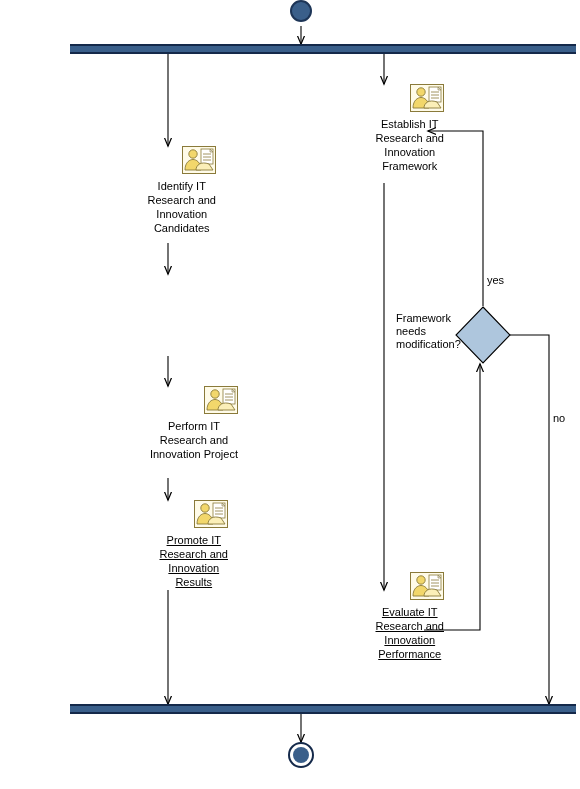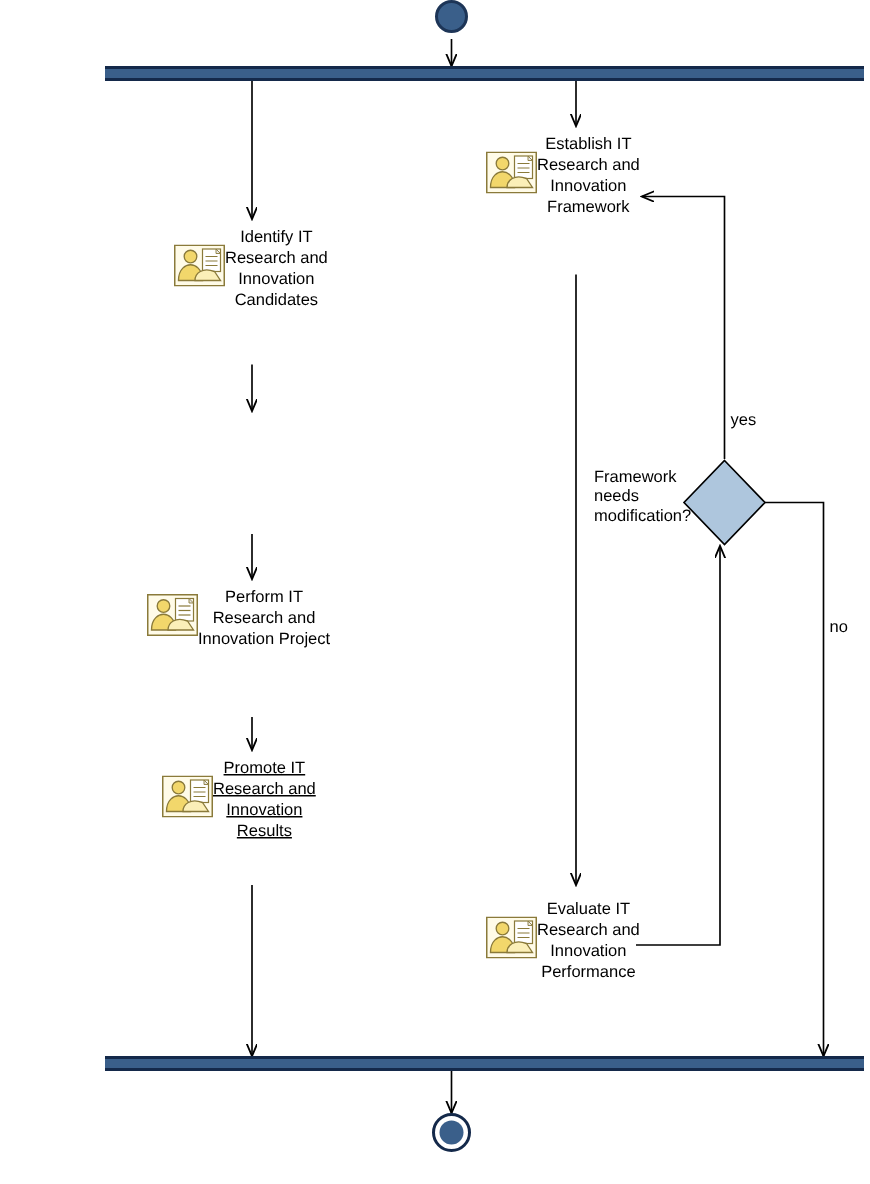--- a/index.html
+++ b/index.html
@@ -20,22 +20,22 @@
   #edge-layer {
     position: absolute;
     left: 0;
     top: 0;
     width: 580px;
     height: 789px;
   }
   .node {
     position: absolute;
     display: flex;
-    flex-direction: row;
-    align-items: center;
+    flex-direction: column;
+    align-items: flex-end;
   }
   .node-icon {
     width: 34px;
     height: 28px;
     display: block;
   }
   .node-label {
     margin-top: 5px;
     font-size: 11px;
     line-height: 14px;
@@ -120,21 +120,21 @@
       <path d="M510,335 L549,335 L549,704" marker-end="url(#arrowhead)"></path>
 
       <path d="M301,714 L301,742" marker-end="url(#arrowhead)"></path>
     </g>
   </svg>
 
   <div class="init-node" style="left:290px; top:0px; width:22px; height:22px;"></div>
 
   <div class="bar" style="left:70px; top:44px; width:506px; height:10px;"></div>
 
-  <div class="node" style="left:116px; top:146px; width:120px;">
+  <div class="node" style="left:96px; top:146px; width:120px;">
     <svg class="node-icon" viewBox="0 0 34 28">
       <rect x="0.5" y="0.5" width="33" height="27" fill="#fffbe8" stroke="#8a7a3a" stroke-width="1"></rect>
       <rect x="19" y="3" width="12" height="15" fill="#ffffff" stroke="#8a7a3a" stroke-width="0.8"></rect>
       <path d="M28,3 L31,6 L28,6 Z" fill="#e6e6e6" stroke="#8a7a3a" stroke-width="0.6"></path>
       <line x1="21" y1="8" x2="29" y2="8" stroke="#8a7a3a" stroke-width="0.8"></line>
       <line x1="21" y1="11" x2="29" y2="11" stroke="#8a7a3a" stroke-width="0.8"></line>
       <line x1="21" y1="14" x2="29" y2="14" stroke="#8a7a3a" stroke-width="0.8"></line>
       <circle cx="11" cy="8" r="4.2" fill="#f2d76b" stroke="#8a7a3a" stroke-width="0.9"></circle>
       <path d="M3,24 C3,16 8,13.5 11,13.5 C14,13.5 19,16 19,24 Z" fill="#f2d76b" stroke="#8a7a3a" stroke-width="0.9"></path>
       <path d="M14,24 C14,19 19,15 27,18 L31,24 Z" fill="#fbefb8" stroke="#8a7a3a" stroke-width="0.9"></path>
@@ -192,21 +192,21 @@
       <circle cx="11" cy="8" r="4.2" fill="#f2d76b" stroke="#8a7a3a" stroke-width="0.9"></circle>
       <path d="M3,24 C3,16 8,13.5 11,13.5 C14,13.5 19,16 19,24 Z" fill="#f2d76b" stroke="#8a7a3a" stroke-width="0.9"></path>
       <path d="M14,24 C14,19 19,15 27,18 L31,24 Z" fill="#fbefb8" stroke="#8a7a3a" stroke-width="0.9"></path>
     </svg>
     <div class="node-label">Establish IT
 Research and
 Innovation
 Framework</div>
   </div>
 
-  <div class="node" style="left:324px; top:594px; width:120px;">
+  <div class="node" style="left:324px; top:572px; width:120px;text-decoration:underline;">
     <svg class="node-icon" viewBox="0 0 34 28">
       <rect x="0.5" y="0.5" width="33" height="27" fill="#fffbe8" stroke="#8a7a3a" stroke-width="1"></rect>
       <rect x="19" y="3" width="12" height="15" fill="#ffffff" stroke="#8a7a3a" stroke-width="0.8"></rect>
       <path d="M28,3 L31,6 L28,6 Z" fill="#e6e6e6" stroke="#8a7a3a" stroke-width="0.6"></path>
       <line x1="21" y1="8" x2="29" y2="8" stroke="#8a7a3a" stroke-width="0.8"></line>
       <line x1="21" y1="11" x2="29" y2="11" stroke="#8a7a3a" stroke-width="0.8"></line>
       <line x1="21" y1="14" x2="29" y2="14" stroke="#8a7a3a" stroke-width="0.8"></line>
       <circle cx="11" cy="8" r="4.2" fill="#f2d76b" stroke="#8a7a3a" stroke-width="0.9"></circle>
       <path d="M3,24 C3,16 8,13.5 11,13.5 C14,13.5 19,16 19,24 Z" fill="#f2d76b" stroke="#8a7a3a" stroke-width="0.9"></path>
       <path d="M14,24 C14,19 19,15 27,18 L31,24 Z" fill="#fbefb8" stroke="#8a7a3a" stroke-width="0.9"></path>

